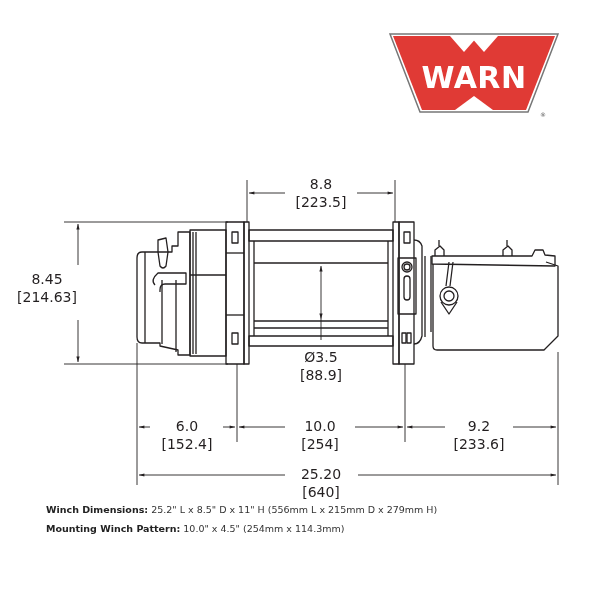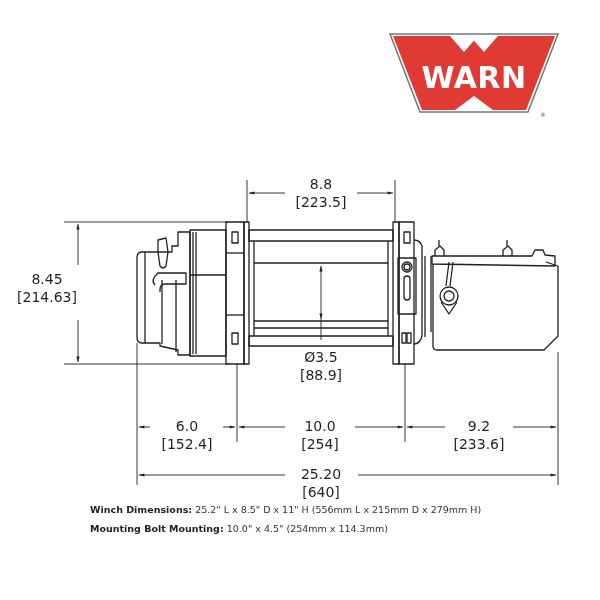--- a/index.html
+++ b/index.html
@@ -1,20 +1,20 @@
 <!DOCTYPE html>
 <html><head>
 <meta charset="utf-8">
 <style>
   html, body { margin: 0; padding: 0; background: #ffffff; }
   body { width: 600px; height: 600px; position: relative; overflow: hidden; font-family: "DejaVu Sans", sans-serif; }
   #drawing { position: absolute; left: 0; top: 0; width: 600px; height: 600px; }
   .dimtext { font-family: "DejaVu Sans", sans-serif; font-size: 14px; fill: #231f20; }
   .specs { position: absolute; left: 46px; top: 500px; font-size: 9.5px; color: #333333; line-height: 19px; font-family: "DejaVu Sans", sans-serif; }
-  .specs b { color: #222222; margin-left: 44px; }
+  .specs b { color: #222222; }
   .spec-line { white-space: nowrap; }
 </style>
 </head>
 <body>
 
 <svg id="drawing" viewBox="0 0 600 600" xmlns="http://www.w3.org/2000/svg">
   <defs>
     <marker id="arr" viewBox="0 0 10 10" refX="10" refY="5" markerWidth="8" markerHeight="6" orient="auto-start-reverse">
       <path d="M0,2 L10,5 L0,8 z" fill="#231f20"></path>
     </marker>
@@ -152,16 +152,16 @@
     <text class="dimtext" x="321" y="497" text-anchor="middle">[640]</text>
   </g>
 </svg>
 
 <div class="specs">
   <div class="spec-line">
     <b>Winch Dimensions:</b>
     <span>25.2" L x 8.5" D x 11" H (556mm L x 215mm D x 279mm H)</span>
   </div>
   <div class="spec-line">
-    <b>Mounting Bolt Mounting:</b>
+    <b>Mounting Winch Pattern:</b>
     <span>10.0" x 4.5" (254mm x 114.3mm)</span>
   </div>
 </div>
 
 </body></html>

